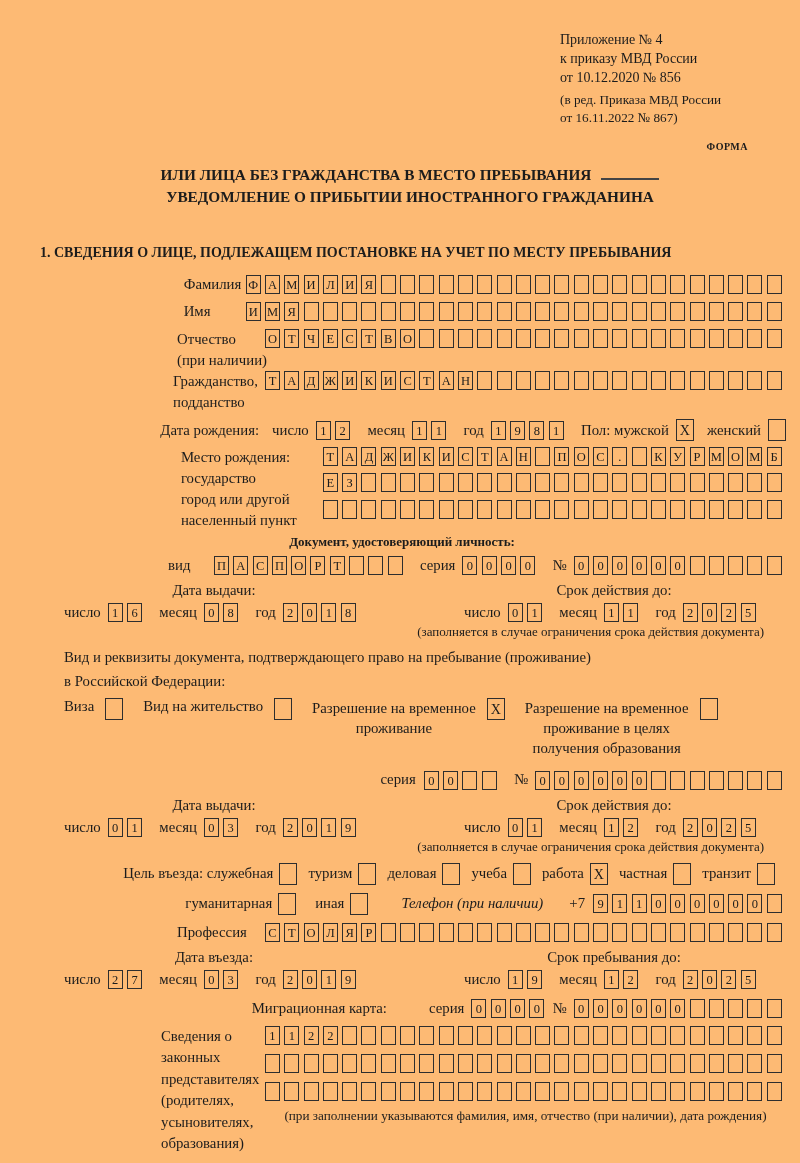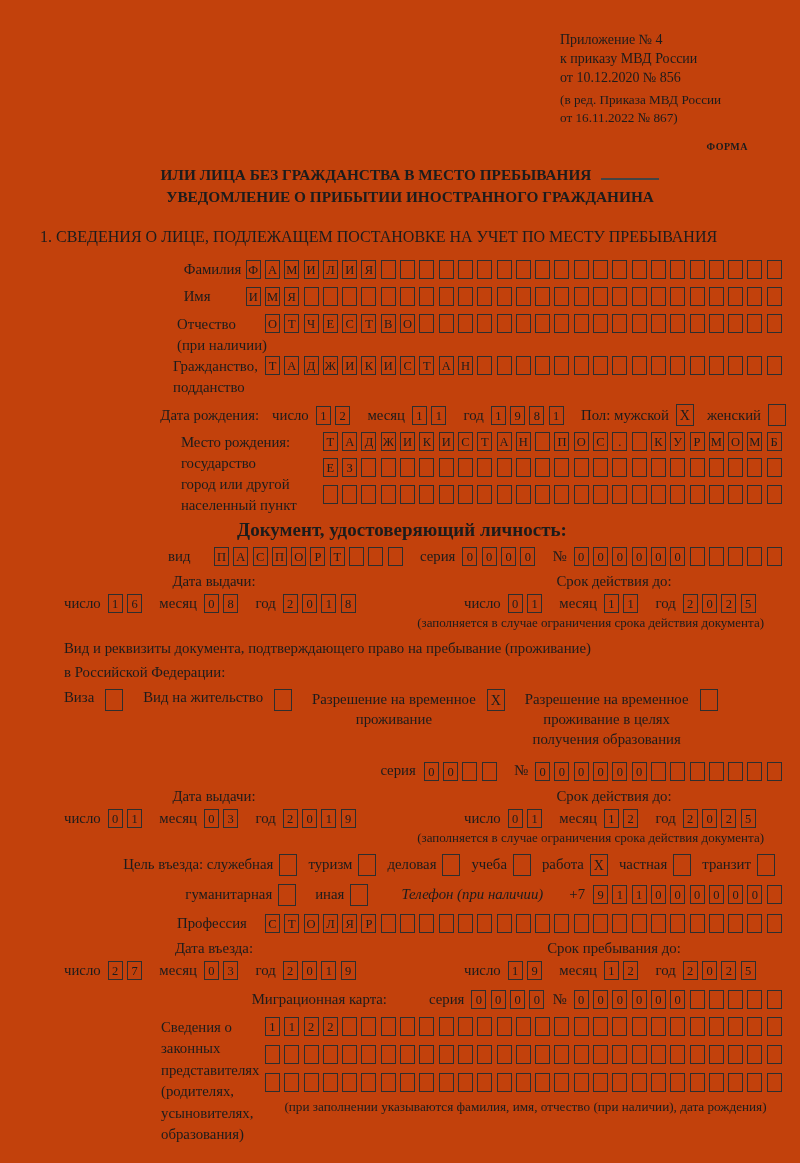--- a/index.html
+++ b/index.html
@@ -1,28 +1,28 @@
 <!DOCTYPE html>
 <html><head>
 <meta charset="utf-8">
 <style>
   * { box-sizing: border-box; }
   html,body { margin:0; padding:0; background:#fff; }
   .page {
-    width:800px; height:1163px; overflow:hidden; background:#c2410c;
+    width:800px; height:1163px; overflow:hidden; background:#fdba74;
     color:#1c1c1c; font-family:"Liberation Serif","DejaVu Serif",serif;
     font-size:14.8px; padding:30px 14px 8px 48px; position:relative;
   }
   
   .appendix { width:250px; margin-left:512px; line-height:19px; font-size:14px; }
   .ap-sub { margin-top:4px; font-size:13.2px; line-height:18px; }
   .forma { text-align:right; padding-right:38px; font-weight:bold; font-size:10px; margin-top:14px; letter-spacing:.5px; }
   .title { text-align:center; font-weight:bold; font-size:15.3px; line-height:22px; margin-top:12px; margin-right:14px; }
   .blank { display:inline-block; width:58px; border-bottom:2.4px solid #444; height:14px; margin-left:10px; }
-  .sec { font-weight:normal; font-size:16px; margin-top:20px; margin-left:-8px; }
+  .sec { font-weight:bold; font-size:14px; margin-top:37px; margin-left:-8px; }
   
   .row { display:flex; align-items:flex-start; margin-left:16px; white-space:nowrap;justify-content:flex-end; }
   .ai { align-items:center; }
   .mtA { margin-top:14px; } .mt8 { margin-top:8px; } .mt6 { margin-top:6px;margin-left:21px; } .mt10{ margin-top:10px; }
   .lbl { flex-shrink:0; }
   .w62 { width:62px; } .w88 { width:88px; } .w92 { width:92px; } .w140 { width:142px; } .w45 { width:46px; } .w86{ width:88px; }
   .lblcol { flex-shrink:0; line-height:21px; }
   .boxcol { }
   .boxes { white-space:nowrap; display:inline-block; }
   .mb7 { margin-bottom:7px; display:block; } .mb9 { margin-bottom:9px; display:block; }
@@ -38,21 +38,21 @@
   .dlbl0 { margin:0 7px 0 0; flex-shrink:0; }
   
   .daterow { display:flex; margin-left:16px; margin-top:6px; }
   .dcol-l { width:400px; } .dcol-r { width:320px; }
   .dhdr { text-align:center; line-height:18px; margin-bottom:4px; }
   .dcol-l .dhdr { width:300px; } .dcol-r .dhdr { width:300px; }
   .dgrp { display:flex; align-items:center; white-space:nowrap; }
   .note { text-align:right; font-size:13px; margin-top:2px; padding-right:22px; }
   .ptext { margin-left:16px; margin-top:8px; line-height:19px; }
   .ptext2 { margin-left:16px; margin-top:5px; line-height:19px; }
-  .center-b { text-align:center; font-weight:bold; margin-top:3px; margin-right:30px; font-size:19px; }
+  .center-b { text-align:center; font-weight:bold; margin-top:3px; margin-right:30px; font-size:13px; }
   
   .ckrow { display:flex; margin-left:16px; margin-top:7px; align-items:flex-start;font-family:Liberation Serif, serif; }
   .ckitem { display:flex; align-items:flex-start; gap:11px; margin-right:20px; }
   .mlbl { text-align:center; line-height:20px; }
   .pair { display:inline-flex; align-items:center; gap:6px; margin-right:11px; }
   .gnote { font-size:13.2px; margin-top:7px; text-align:center; white-space:nowrap; }
 </style>
 </head>
 <body>
 

